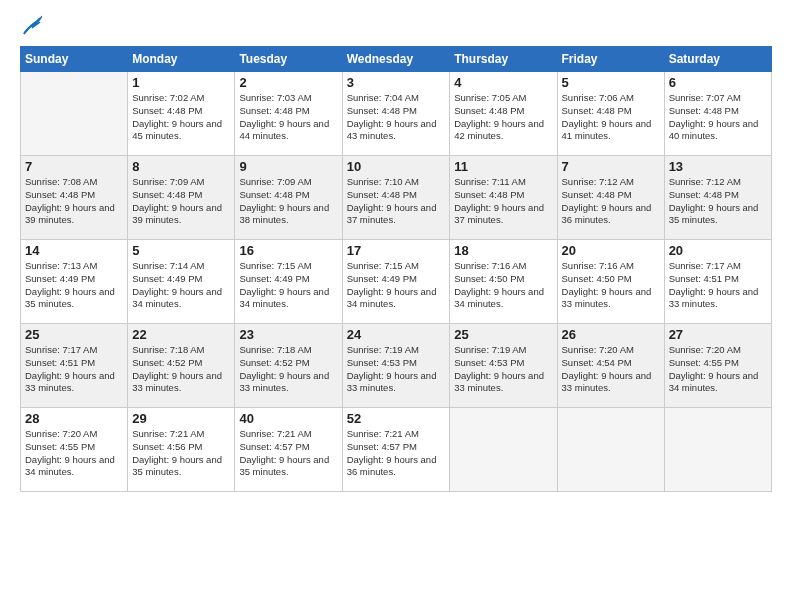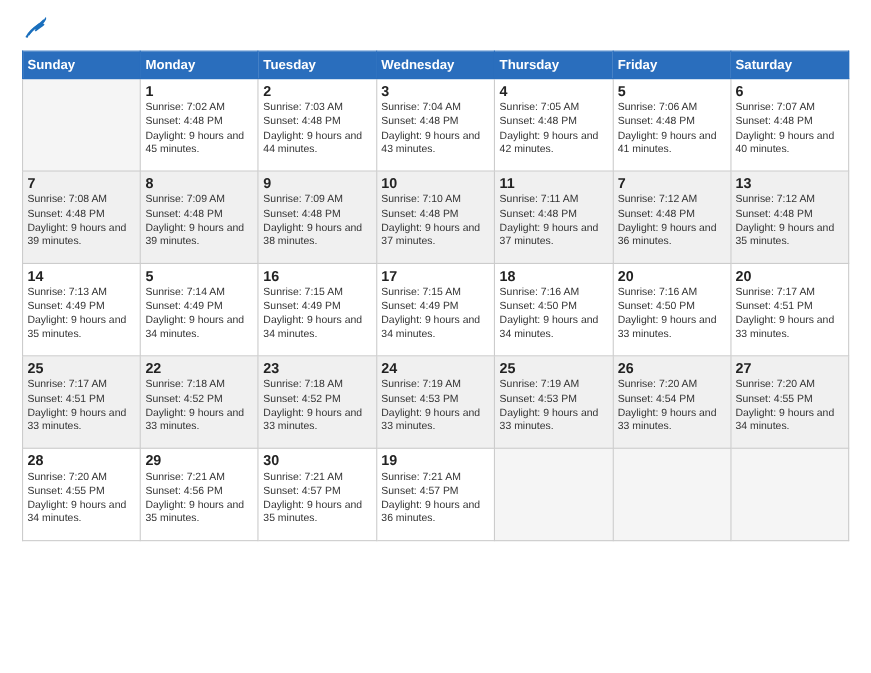--- a/index.html
+++ b/index.html
@@ -253,25 +253,25 @@
         <tr>
           <td>
             <span class="day-number">28</span>
             <div class="day-info">Sunrise: 7:20 AM<br>Sunset: 4:55 PM<br>Daylight: 9 hours and 34 minutes.</div>
           </td>
           <td>
             <span class="day-number">29</span>
             <div class="day-info">Sunrise: 7:21 AM<br>Sunset: 4:56 PM<br>Daylight: 9 hours and 35 minutes.</div>
           </td>
           <td>
-            <span class="day-number">30</span>
+            <span class="day-number">40</span>
             <div class="day-info">Sunrise: 7:21 AM<br>Sunset: 4:57 PM<br>Daylight: 9 hours and 35 minutes.</div>
           </td>
           <td>
-            <span class="day-number">19</span>
+            <span class="day-number">52</span>
             <div class="day-info">Sunrise: 7:21 AM<br>Sunset: 4:57 PM<br>Daylight: 9 hours and 36 minutes.</div>
           </td>
           <td class="empty"></td>
           <td class="empty"></td>
           <td class="empty"></td>
         </tr>
       </tbody>
   </table>
 </div>
 

